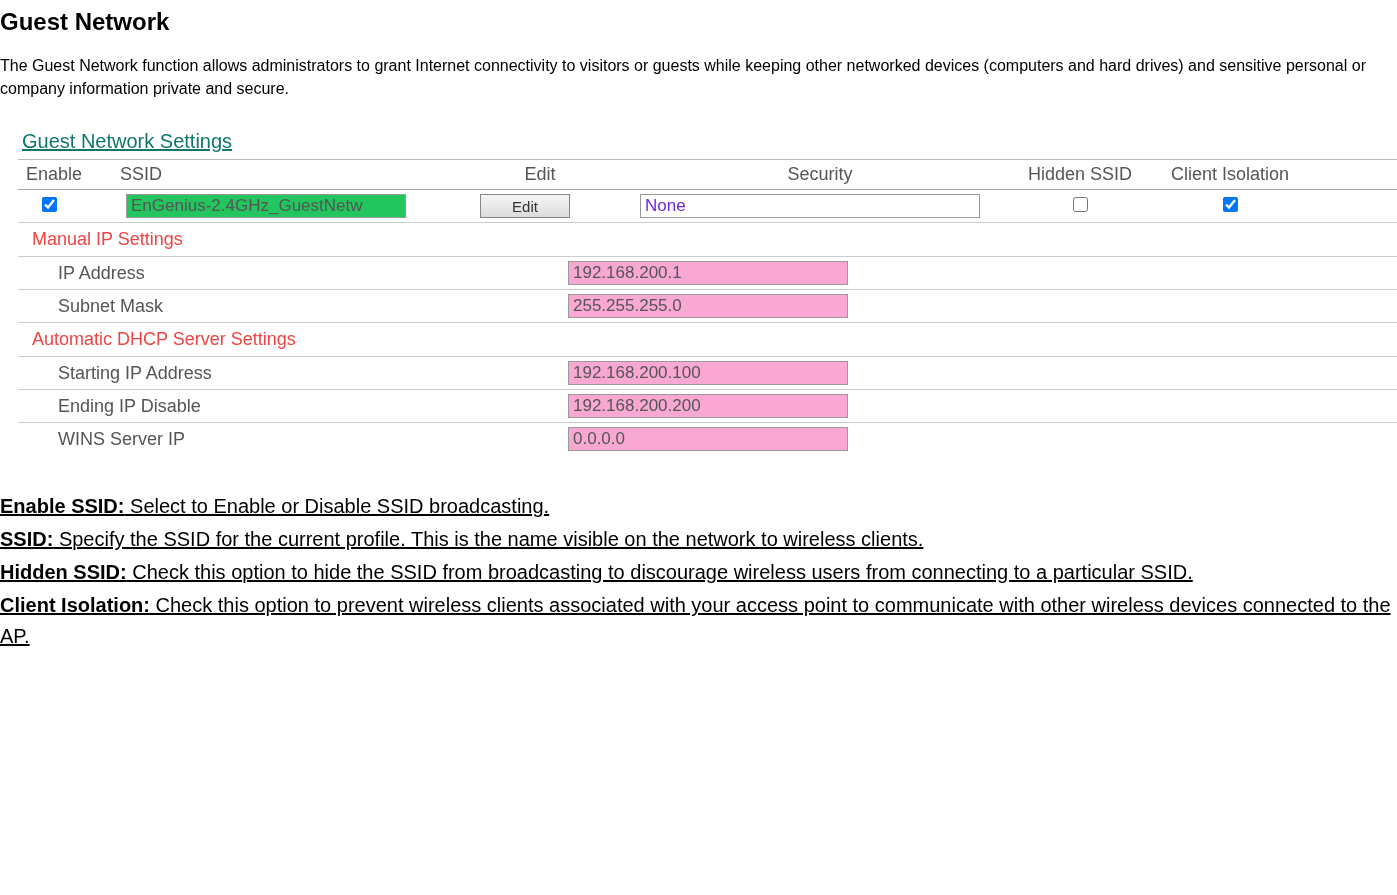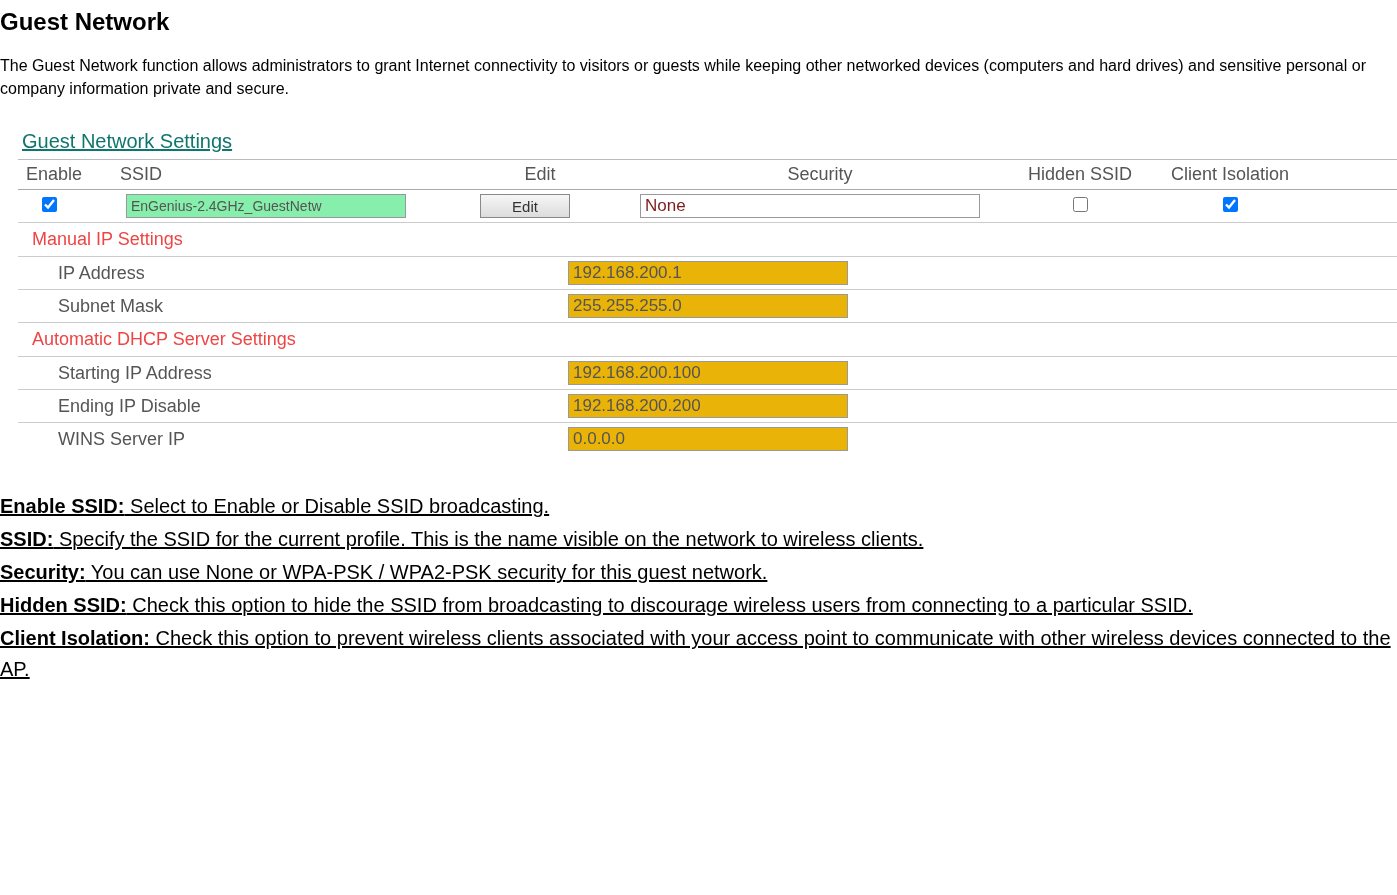--- a/index.html
+++ b/index.html
@@ -48,42 +48,42 @@
     .col-hidden { width: 160px; text-align: center; }
     .col-isolation { width: 140px; text-align: center; }
     .data-row .col-enable { padding-left: 22px; }
     .data-row .col-ssid { text-align: left; padding-left: 6px; }
     .data-row .col-edit { text-align: left; padding-left: 40px; }
     .data-row .col-security { text-align: left; padding-left: 0; }
     input[type="text"].ssid-field {
       width: 280px;
       height: 24px;
       border: 1px solid #999;
-      font-size: 14px;
+      font-size: 17px;
       color: #555;
       padding: 1px 4px;
-      background: #86efac;
+      background: #22c55e;
     }
     input[type="text"].sec-field {
       width: 340px;
       height: 24px;
       border: 1px solid #999;
       font-size: 17px;
-      color: #7f1d1d;
+      color: #6d28d9;
       padding: 1px 4px;
       background: #fff;
     }
     input[type="text"].ip-field {
       width: 280px;
       height: 24px;
       border: 1px solid #999;
       font-size: 17px;
       color: #555;
       padding: 1px 4px;
-      background: #eab308;
+      background: #f9a8d4;
     }
     button.edit-btn {
       width: 90px;
       height: 24px;
       background: linear-gradient(#f6f6f6, #dcdcdc);
       border: 1px solid #888;
       color: #333;
       font-size: 15px;
       cursor: pointer;
     }
@@ -178,16 +178,15 @@
 
   <div class="field-row nb">
     <div class="field-label">WINS Server IP</div>
     <input type="text" class="ip-field" value="0.0.0.0" style="">
   </div>
 </div>
 
 <div class="descriptions">
   <p><b>Enable SSID:</b><span> Select to Enable or Disable SSID broadcasting.</span></p>
   <p><b>SSID:</b><span> Specify the SSID for the current profile. This is the name visible on the network to wireless clients.</span></p>
-  <p><b>Security:</b><span> You can use None or WPA-PSK / WPA2-PSK security for this guest network.</span></p>
   <p><b>Hidden SSID:</b><span> Check this option to hide the SSID from broadcasting to discourage wireless users from connecting to a particular SSID.</span></p>
   <p><b>Client Isolation:</b><span> Check this option to prevent wireless clients associated with your access point to communicate with other wireless devices connected to the AP.</span></p>
 </div>
 
 </body></html>

